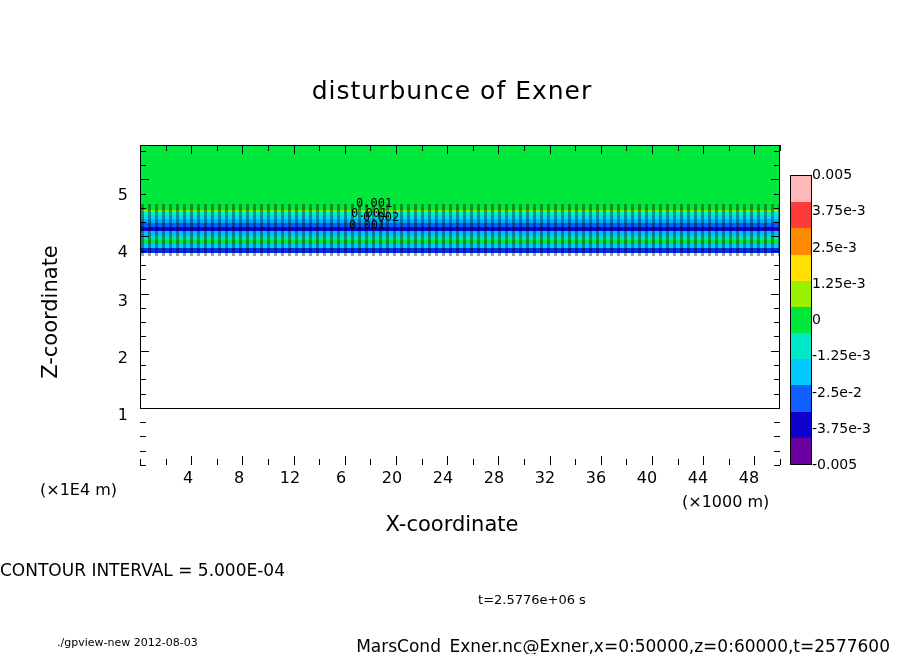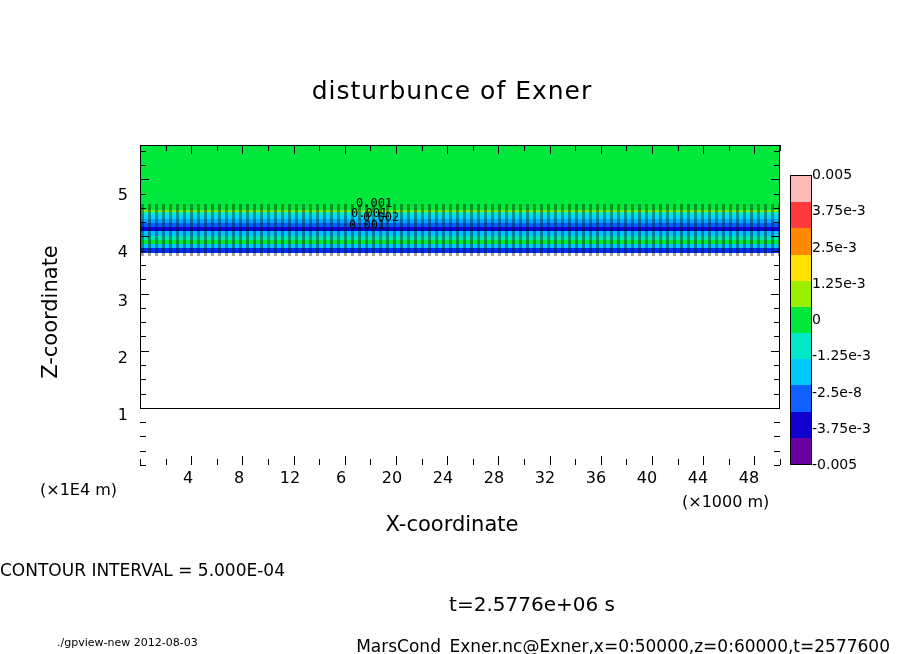--- a/index.html
+++ b/index.html
@@ -86,21 +86,21 @@
   }
   #colorbar .seg{width:100%;}
   .cb-tick{position:absolute;left:812px;font-size:14px;}
 
   
   #contour-interval{
     position:absolute;left:0;top:560px;width:760px;text-align:left;font-size:17px;
     font-family:"DejaVu Sans","Liberation Sans",sans-serif;
   }
   #time-label{
-    position:absolute;left:0;top:592px;width:904px;text-align:center;font-size:20px;
+    position:absolute;left:0;top:592px;width:904px;text-align:center;font-size:13px;
     padding-left:160px;box-sizing:border-box;
   }
   #footer-left{position:absolute;left:28px;top:636px;font-size:11px;margin-left:29px;}
   #footer-right{position:absolute;right:14px;top:636px;font-size:17px;}
 </style>
 </head>
 <body>
 
 <div class="root">
 
@@ -256,21 +256,21 @@
       <div class="seg" style="height: 9.09091%; background: rgb(16, 0, 208);"></div>
       <div class="seg" style="height: 9.09091%; background: rgb(106, 0, 160);"></div>
     </div>
   <div id="colorbar-ticks">
       <div class="cb-tick" style="top: 166px;">0.005</div>
       <div class="cb-tick" style="top: 202.25px;">3.75e-3</div>
       <div class="cb-tick" style="top: 238.5px;">2.5e-3</div>
       <div class="cb-tick" style="top: 274.75px;">1.25e-3</div>
       <div class="cb-tick" style="top: 311px;">0</div>
       <div class="cb-tick" style="top: 347.25px;">-1.25e-3</div>
-      <div class="cb-tick" style="top: 383.5px;">-2.5e-8</div>
+      <div class="cb-tick" style="top: 383.5px;">-2.5e-2</div>
       <div class="cb-tick" style="top: 419.75px;">-3.75e-3</div>
       <div class="cb-tick" style="top: 456px;">-0.005</div>
     </div>
 
   <div id="contour-interval">CONTOUR INTERVAL = 5.000E-04</div>
   <div id="time-label">t=2.5776e+06 s</div>
   <div id="footer-left">./gpview-new  2012-08-03</div>
   <div id="footer-right">MarsCond_Exner.nc@Exner,x=0:50000,z=0:60000,t=2577600</div>
 </div>
 

